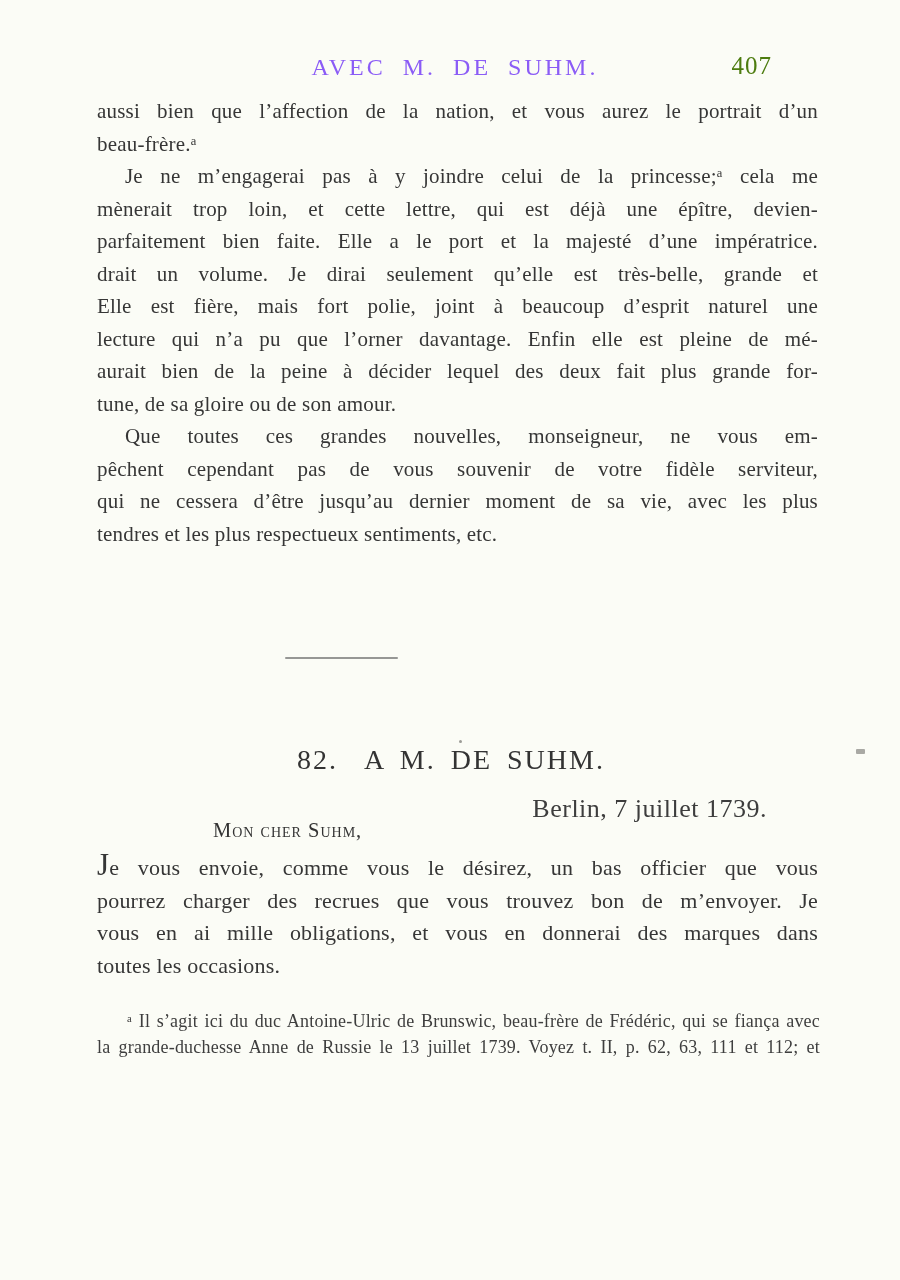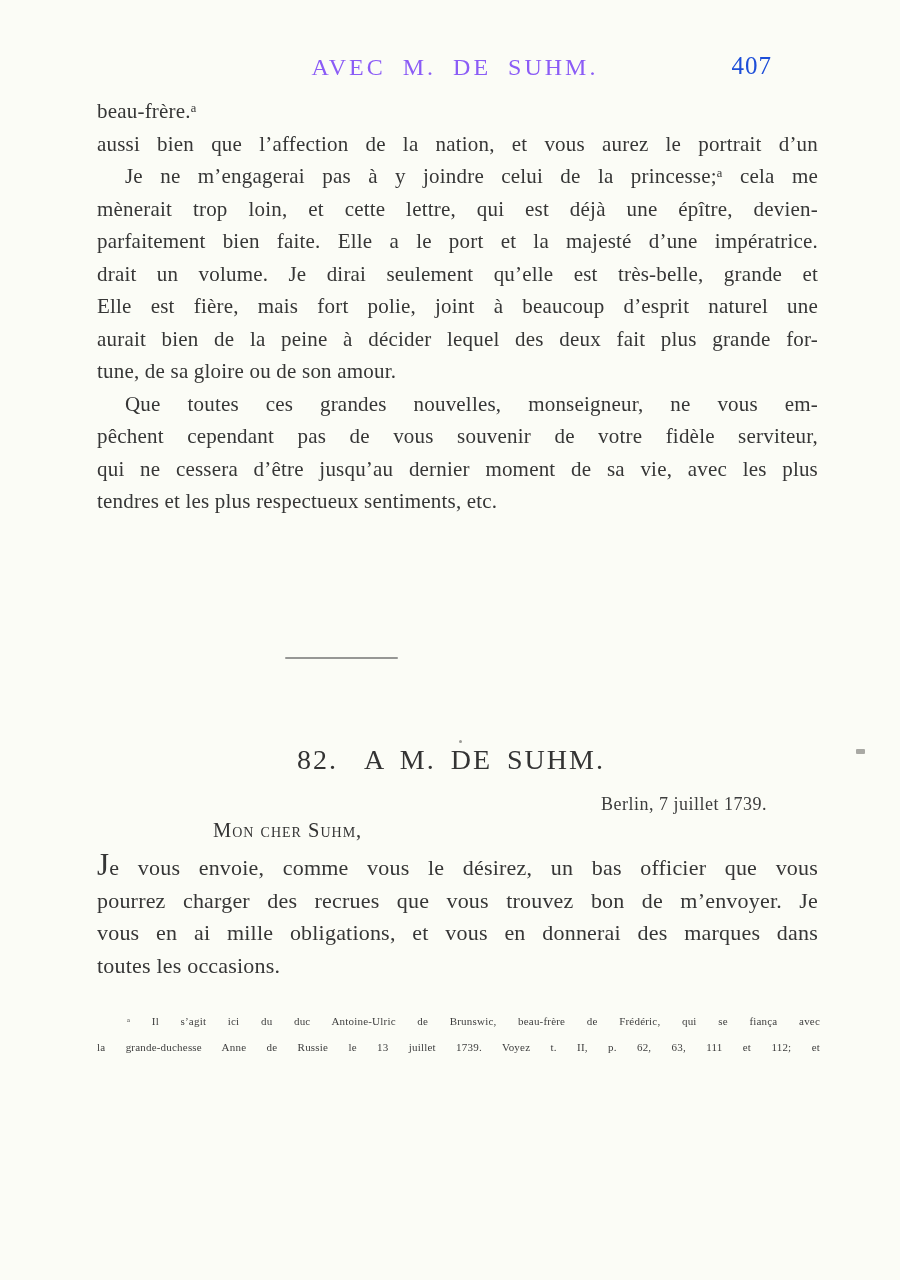--- a/index.html
+++ b/index.html
@@ -14,21 +14,21 @@
   .page { position: absolute; inset: 0; }
 
   
   .running-header-title {
     position: absolute; top: 54px; left: 455px; transform: translateX(-50%);
     font-size: 24px; letter-spacing: 3px; word-spacing: 8px;
     color: #8b5cf6; white-space: nowrap;
   }
   .page-number {
     position: absolute; top: 52px; right: 128px;
-    font-size: 25px; letter-spacing: 1px; color: #1d4ed8;
+    font-size: 25px; letter-spacing: 1px; color: #4d7c0f;
   }
 
   
   .body-block {
     position: absolute; left: 97px; top: 95px; width: 721px;
     font-size: 21px; line-height: 32.5px; letter-spacing: 0.2px;
   }
   .line { text-align: justify; text-align-last: justify; white-space: normal; }
   .line.last { text-align-last: left; }
   .line.indent { padding-left: 28px; }
@@ -42,39 +42,39 @@
   
   .letter-heading {
     position: absolute; top: 744px; left: 451px; transform: translateX(-50%);
     font-size: 28px; color: #333; white-space: nowrap;
     letter-spacing: 2px; word-spacing: 6px;
   }
   .letter-heading .num { margin-right: 26px; }
 
   .dateline {
     position: absolute; top: 794px; right: 133px;
-    font-size: 18px; letter-spacing: 0.5px; color: #3d3d3d;
+    font-size: 26px; letter-spacing: 0.5px; color: #3d3d3d;
   }
   .salutation {
     position: absolute; top: 819px; left: 205px;
     font-size: 20.5px; font-variant: small-caps; letter-spacing: 1px; color: #333; margin-left: 8px;
   }
 
   .letter-body {
     position: absolute; left: 97px; top: 852px; width: 721px;
     font-size: 22px; line-height: 32.5px; letter-spacing: 0.2px;
   }
   .letter-body .line:first-child::first-letter {
     font-size: 31px; line-height: 0;
   }
 
   
   .footnote {
     position: absolute; left: 97px; top: 1008px; width: 723px;
-    font-size: 11px; line-height: 26px; letter-spacing: 0.2px; color: #3e3e3e;
+    font-size: 18px; line-height: 26px; letter-spacing: 0.2px; color: #3e3e3e;
   }
   .footnote .line.indent { padding-left: 30px; }
 
   
   .speck-dash {
     position: absolute; left: 856px; top: 749px; width: 9px; height: 5px;
     background: #a9a9a4; border-radius: 1px;
   }
   .speck-dot {
     position: absolute; left: 459px; top: 740px; width: 3px; height: 3px;
@@ -84,27 +84,28 @@
 </head>
 <body>
 
 <div class="page">
 
   <div class="running-header-title">AVEC M. DE SUHM.</div>
 
   <div class="page-number">407</div>
 
   <div class="body-block">
+      <div class="line">aussi bien que l’affection de la nation, et vous aurez le portrait d’un</div>
       <div class="line last">beau-frère.ᵃ</div>
-      <div class="line">aussi bien que l’affection de la nation, et vous aurez le portrait d’un</div>
       <div class="line indent">Je ne m’engagerai pas à y joindre celui de la princesse;ᵃ cela me</div>
       <div class="line">mènerait trop loin, et cette lettre, qui est déjà une épître, devien-</div>
       <div class="line">parfaitement bien faite. Elle a le port et la majesté d’une impératrice.</div>
       <div class="line">drait un volume. Je dirai seulement qu’elle est très-belle, grande et</div>
       <div class="line">Elle est fière, mais fort polie, joint à beaucoup d’esprit naturel une</div>
+      <div class="line">lecture qui n’a pu que l’orner davantage. Enfin elle est pleine de mé-</div>
       <div class="line">aurait bien de la peine à décider lequel des deux fait plus grande for-</div>
       <div class="line last">tune, de sa gloire ou de son amour.</div>
       <div class="line indent">Que toutes ces grandes nouvelles, monseigneur, ne vous em-</div>
       <div class="line">pêchent cependant pas de vous souvenir de votre fidèle serviteur,</div>
       <div class="line">qui ne cessera d’être jusqu’au dernier moment de sa vie, avec les plus</div>
       <div class="line last">tendres et les plus respectueux sentiments, etc.</div>
     </div>
 
   <div class="section-divider"></div>
 

